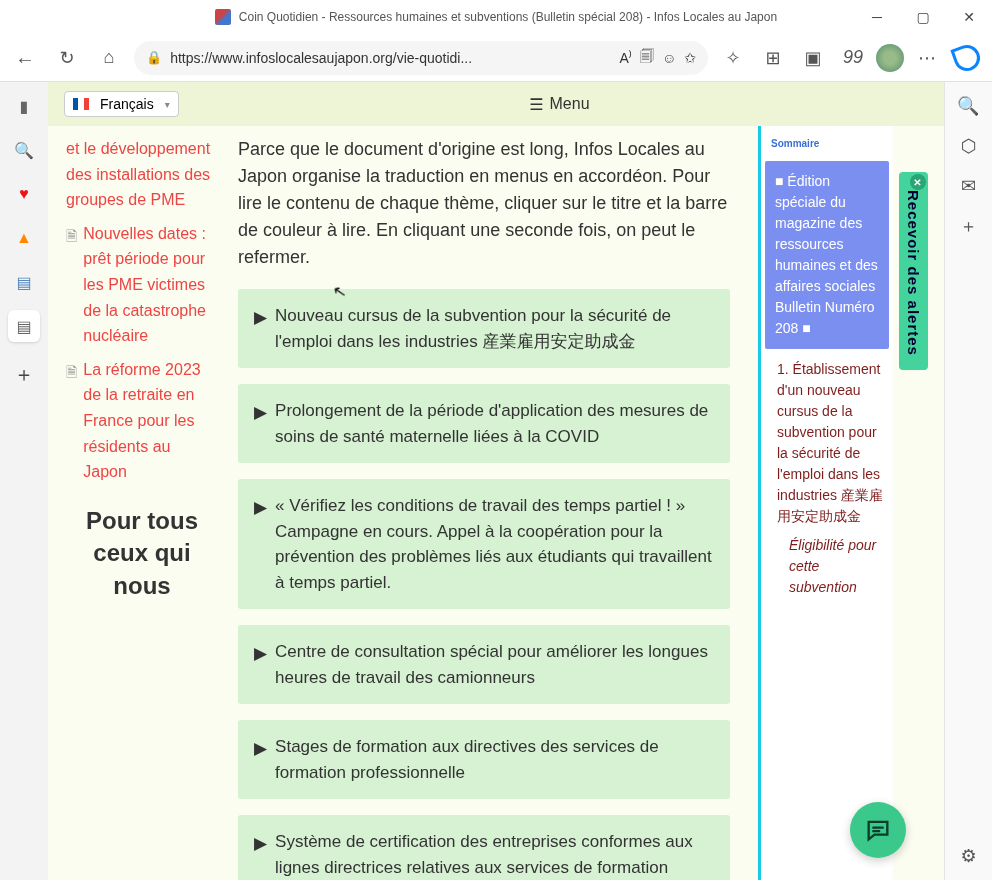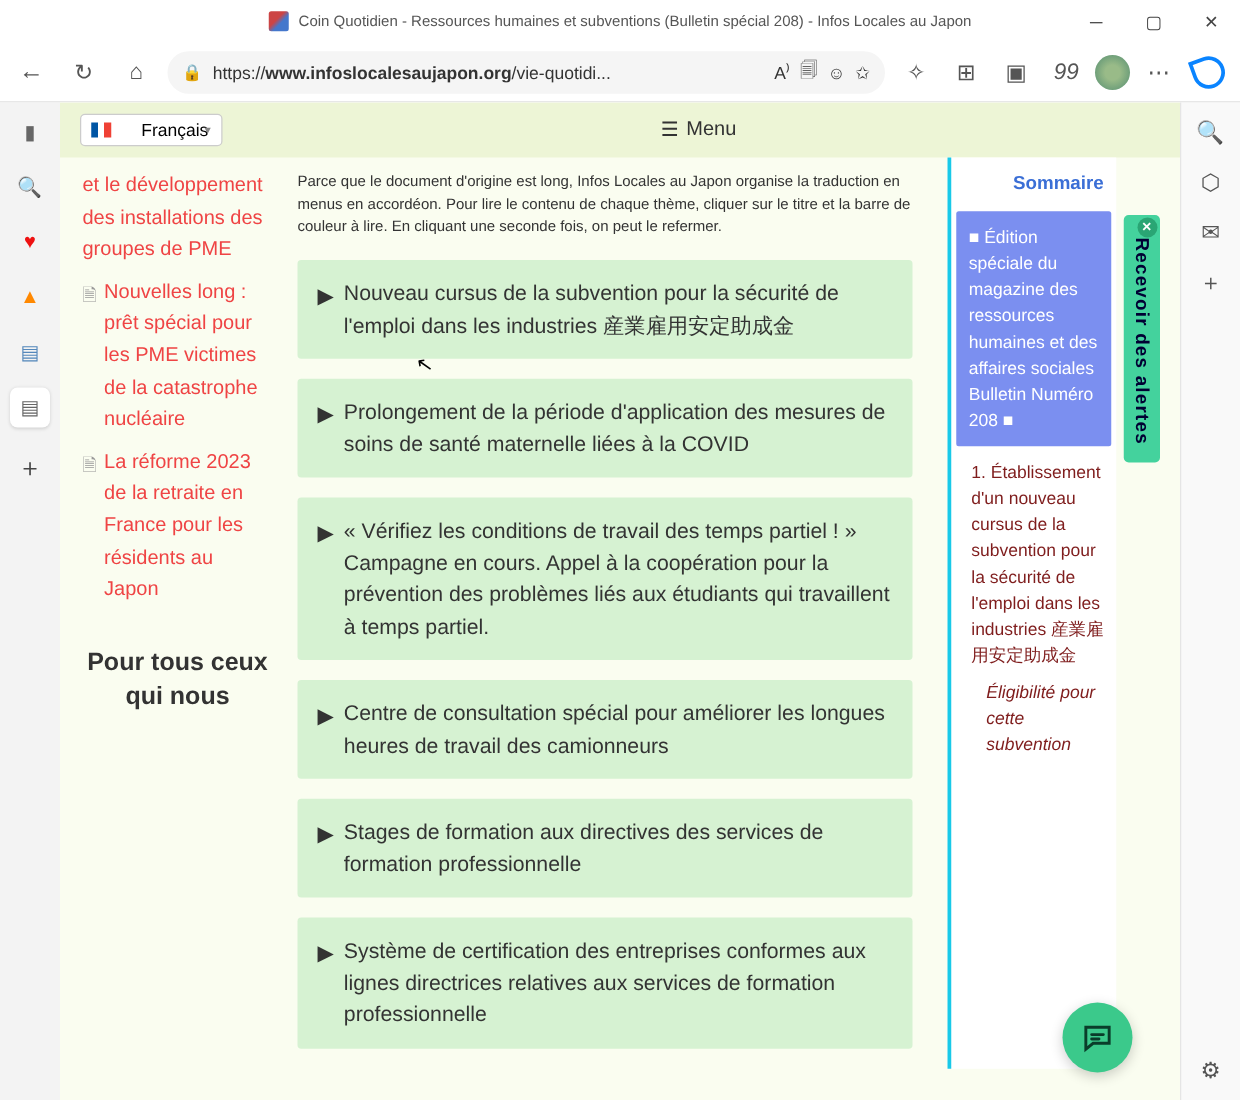--- a/index.html
+++ b/index.html
@@ -11,60 +11,60 @@
 .win-controls { position: absolute; right: 0; top: 0; display: flex; }
 .win-btn { width: 46px; height: 34px; display: flex; align-items: center; justify-content: center; font-size: 14px; color: #444; }
 
 
 .toolbar { height: 48px; display: flex; align-items: center; padding: 0 8px; gap: 8px; background: #ffffff; border-bottom: 1px solid #e0e0e0; }
 .tb-btn { width: 34px; height: 34px; display: flex; align-items: center; justify-content: center; color: #555; border-radius: 4px; font-size: 18px; }
 .tb-btn.back { font-size: 20px; }
 .addr { flex: 1; height: 34px; background: #f5f5f5; border-radius: 17px; display: flex; align-items: center; padding: 0 12px; font-size: 14px; color: #333; gap: 8px; }
 .addr .lock { font-size: 13px; color: #777; }
 .addr .url { flex: 1; white-space: nowrap; overflow: hidden; text-overflow: ellipsis; }
-.addr .url b { font-weight: 700; }
+.addr .url b { font-weight: 400; }
 .toolbar-right { display: flex; gap: 6px; align-items: center; }
 .avatar { width: 28px; height: 28px; border-radius: 50%; background: radial-gradient(circle, #9b8 30%, #697 80%); }
 .bing { width: 34px; height: 34px; display: flex; align-items: center; justify-content: center; }
 .bing-shape { width: 26px; height: 26px; border: 3px solid #0a84ff; border-radius: 0 50% 50% 50%; transform: rotate(-20deg); }
 
 
 .main { display: flex; height: 798px; }
 .left-rail { width: 48px; background: #f3f3f3; display: flex; flex-direction: column; align-items: center; padding-top: 8px; gap: 12px; }
 .rail-item { width: 32px; height: 32px; display: flex; align-items: center; justify-content: center; border-radius: 6px; font-size: 16px; color: #666; }
 .rail-item.active { background: #ffffff; box-shadow: 0 1px 3px rgba(0,0,0,0.15); }
 .rail-plus { font-size: 20px; color: #444; margin-top: 4px; }
 
 .content { flex: 1; position: relative; background: #fafdf0; overflow: hidden; }
 .page { position: absolute; inset: 0; overflow-y: scroll; }
 .page::-webkit-scrollbar { width: 16px; }
 .page::-webkit-scrollbar-track { background: #f0f0f0; }
 .page::-webkit-scrollbar-thumb { background: #c0c0c0; border-radius: 8px; }
 
 
 .langbar { background: #edf5d6; height: 44px; display: flex; align-items: center; padding: 0 16px; gap: 12px; }
-.lang-select { background: #fff; border: 1px solid #ccc; border-radius: 4px; padding: 4px 10px 4px 8px; font-size: 14px; display: flex; align-items: center; gap: 24px; position: relative; }
+.lang-select { background: #fff; border: 1px solid #ccc; border-radius: 4px; padding: 4px 24px 4px 8px; font-size: 14px; display: flex; align-items: center; gap: 11px; position: relative; }
 .lang-select::after { content: "▾"; position: absolute; right: 8px; color: #888; font-size: 10px; }
 .flag { width: 16px; height: 12px; background: linear-gradient(90deg, #0055a4 33%, #fff 33% 66%, #ef4135 66%); }
 .menu-toggle { margin: 0 auto; display: flex; align-items: center; gap: 6px; font-size: 16px; color: #333; }
 
 .cols { display: flex; gap: 20px; padding: 0 0 20px 0; }
 .sidebar-left { width: 170px; padding: 10px 0 0 18px; font-size: 16px; line-height: 1.6; }
 .sidebar-left a { color: #ef4444; text-decoration: none; display: block; }
 .side-item { display: flex; gap: 6px; margin-bottom: 8px; }
 .side-item .doc-icon { color: #999; font-size: 14px; margin-top: 4px; flex-shrink: 0; }
-.side-heading { font-size: 20px; font-weight: 700; color: #333; text-align: center; margin-top: 32px; line-height: 1.35; }
+.side-heading { font-size: 24px; font-weight: 700; color: #333; text-align: center; margin-top: 20px; line-height: 1.35; }
 
 .center { flex: 1; padding: 10px 8px 0 0; max-width: 500px; }
-.intro { font-size: 12px; color: #333; line-height: 1.5; margin-bottom: 18px; }
+.intro { font-size: 18px; color: #333; line-height: 1.5; margin-bottom: 18px; }
 .accordion { background: #d6f2d2; border-radius: 3px; padding: 14px 16px; margin-bottom: 16px; font-size: 17px; color: #333; line-height: 1.5; display: flex; gap: 8px; }
 .accordion .tri { color: #333; flex-shrink: 0; margin-top: 2px; }
 
 .sidebar-right { width: 135px; margin-right: 45px; border-left: 3px solid #19c9e8; padding: 0 0 0 0; background: #fff; font-size: 14px; line-height: 1.5; }
-.summary-title { color: #3b6fd6; font-weight: 600; padding: 10px 10px 10px 10px; font-size: 15px; text-align: right; }
+.summary-title { color: #3b6fd6; font-weight: 600; padding: 10px 10px 10px 10px; font-size: 10px; }
 .toc-block { background: #7b8ff0; color: #fff; padding: 10px; margin: 0 4px 10px 4px; border-radius: 2px; font-size: 14px; }
 .toc-sub { padding: 0 10px 10px 16px; color: #3b6fd6; }
 .toc-sub a { color: #7f1d1d; text-decoration: none; display: block; margin-bottom: 8px; }
 .toc-sub2 { padding-left: 12px; font-style: italic; }
 
 
 .alert-tab { position: absolute; right: 16px; top: 90px; background: #44d29d; color: #003; writing-mode: vertical-rl; padding: 18px 6px 14px 6px; font-size: 15px; font-weight: 600; border-radius: 4px; letter-spacing: 1px; }
 .alert-tab .x { position: absolute; top: 2px; right: 2px; background: #2aa574; color: #fff; width: 16px; height: 16px; border-radius: 50%; font-size: 10px; display: flex; align-items: center; justify-content: center; writing-mode: horizontal-tb; }
 
 .chat-fab { position: absolute; right: 38px; bottom: 22px; width: 56px; height: 56px; background: #3bc98b; border-radius: 50%; display: flex; align-items: center; justify-content: center; box-shadow: 0 3px 10px rgba(0,0,0,0.2); }
@@ -142,21 +142,21 @@
       </div>
 
       <div class="cols">
 
         <div class="sidebar-left">
           <div class="side-item">
             <a>et le développement des installations des groupes de PME</a>
           </div>
           <div class="side-item">
             <span class="doc-icon">🗎</span>
-            <a>Nouvelles long : prêt spécial pour les PME victimes de la catastrophe nucléaire</a>
+            <a>Nouvelles dates : prêt période pour les PME victimes de la catastrophe nucléaire</a>
           </div>
           <div class="side-item">
             <span class="doc-icon">🗎</span>
             <a>La réforme 2023 de la retraite en France pour les résidents au Japon</a>
           </div>
           <div class="side-heading">Pour tous ceux qui nous</div>
         </div>
 
         <div class="center">
           <p class="intro">Parce que le document d'origine est long, Infos Locales au Japon organise la traduction en menus en accordéon. Pour lire le contenu de chaque thème, cliquer sur le titre et la barre de couleur à lire. En cliquant une seconde fois, on peut le refermer.</p>

